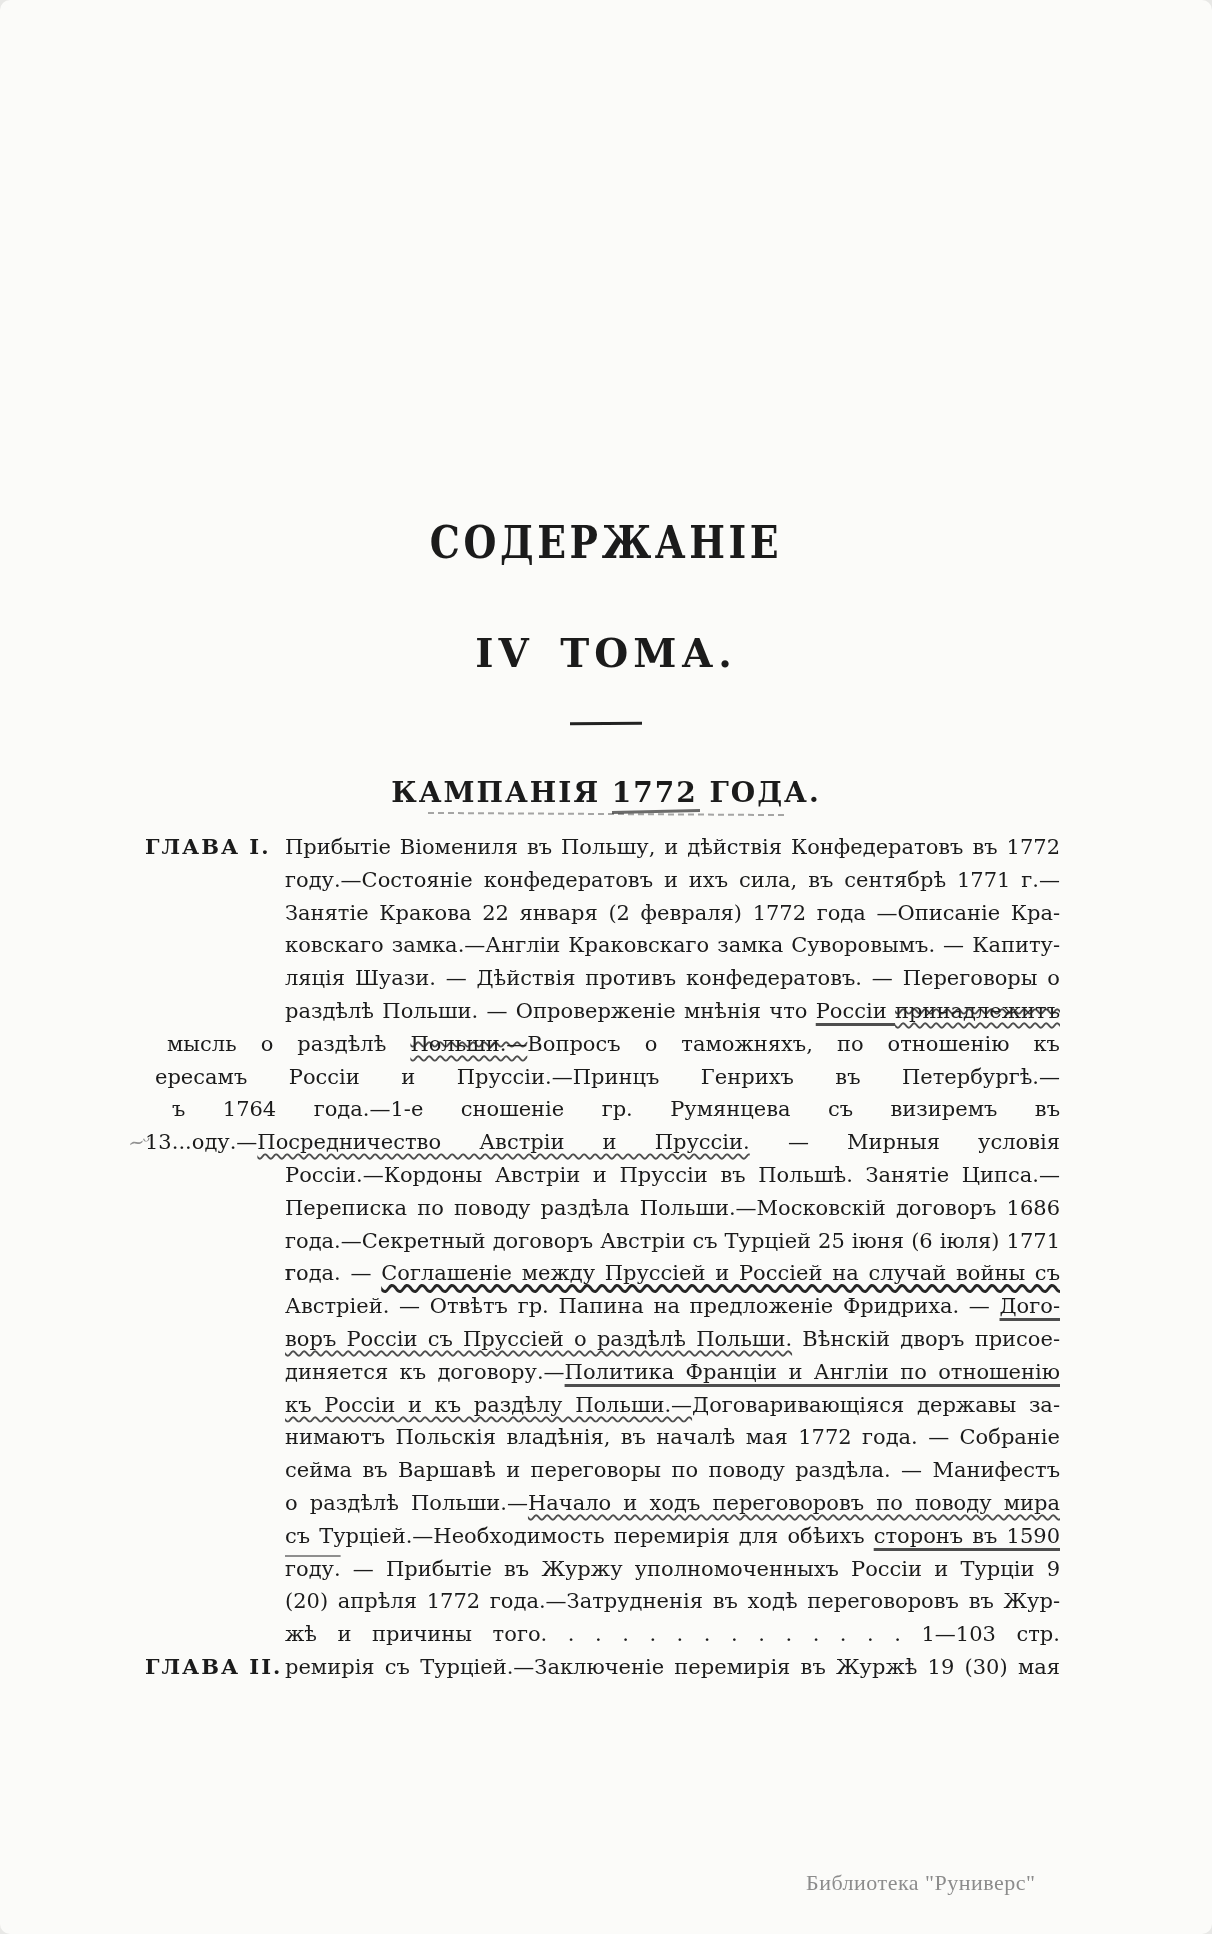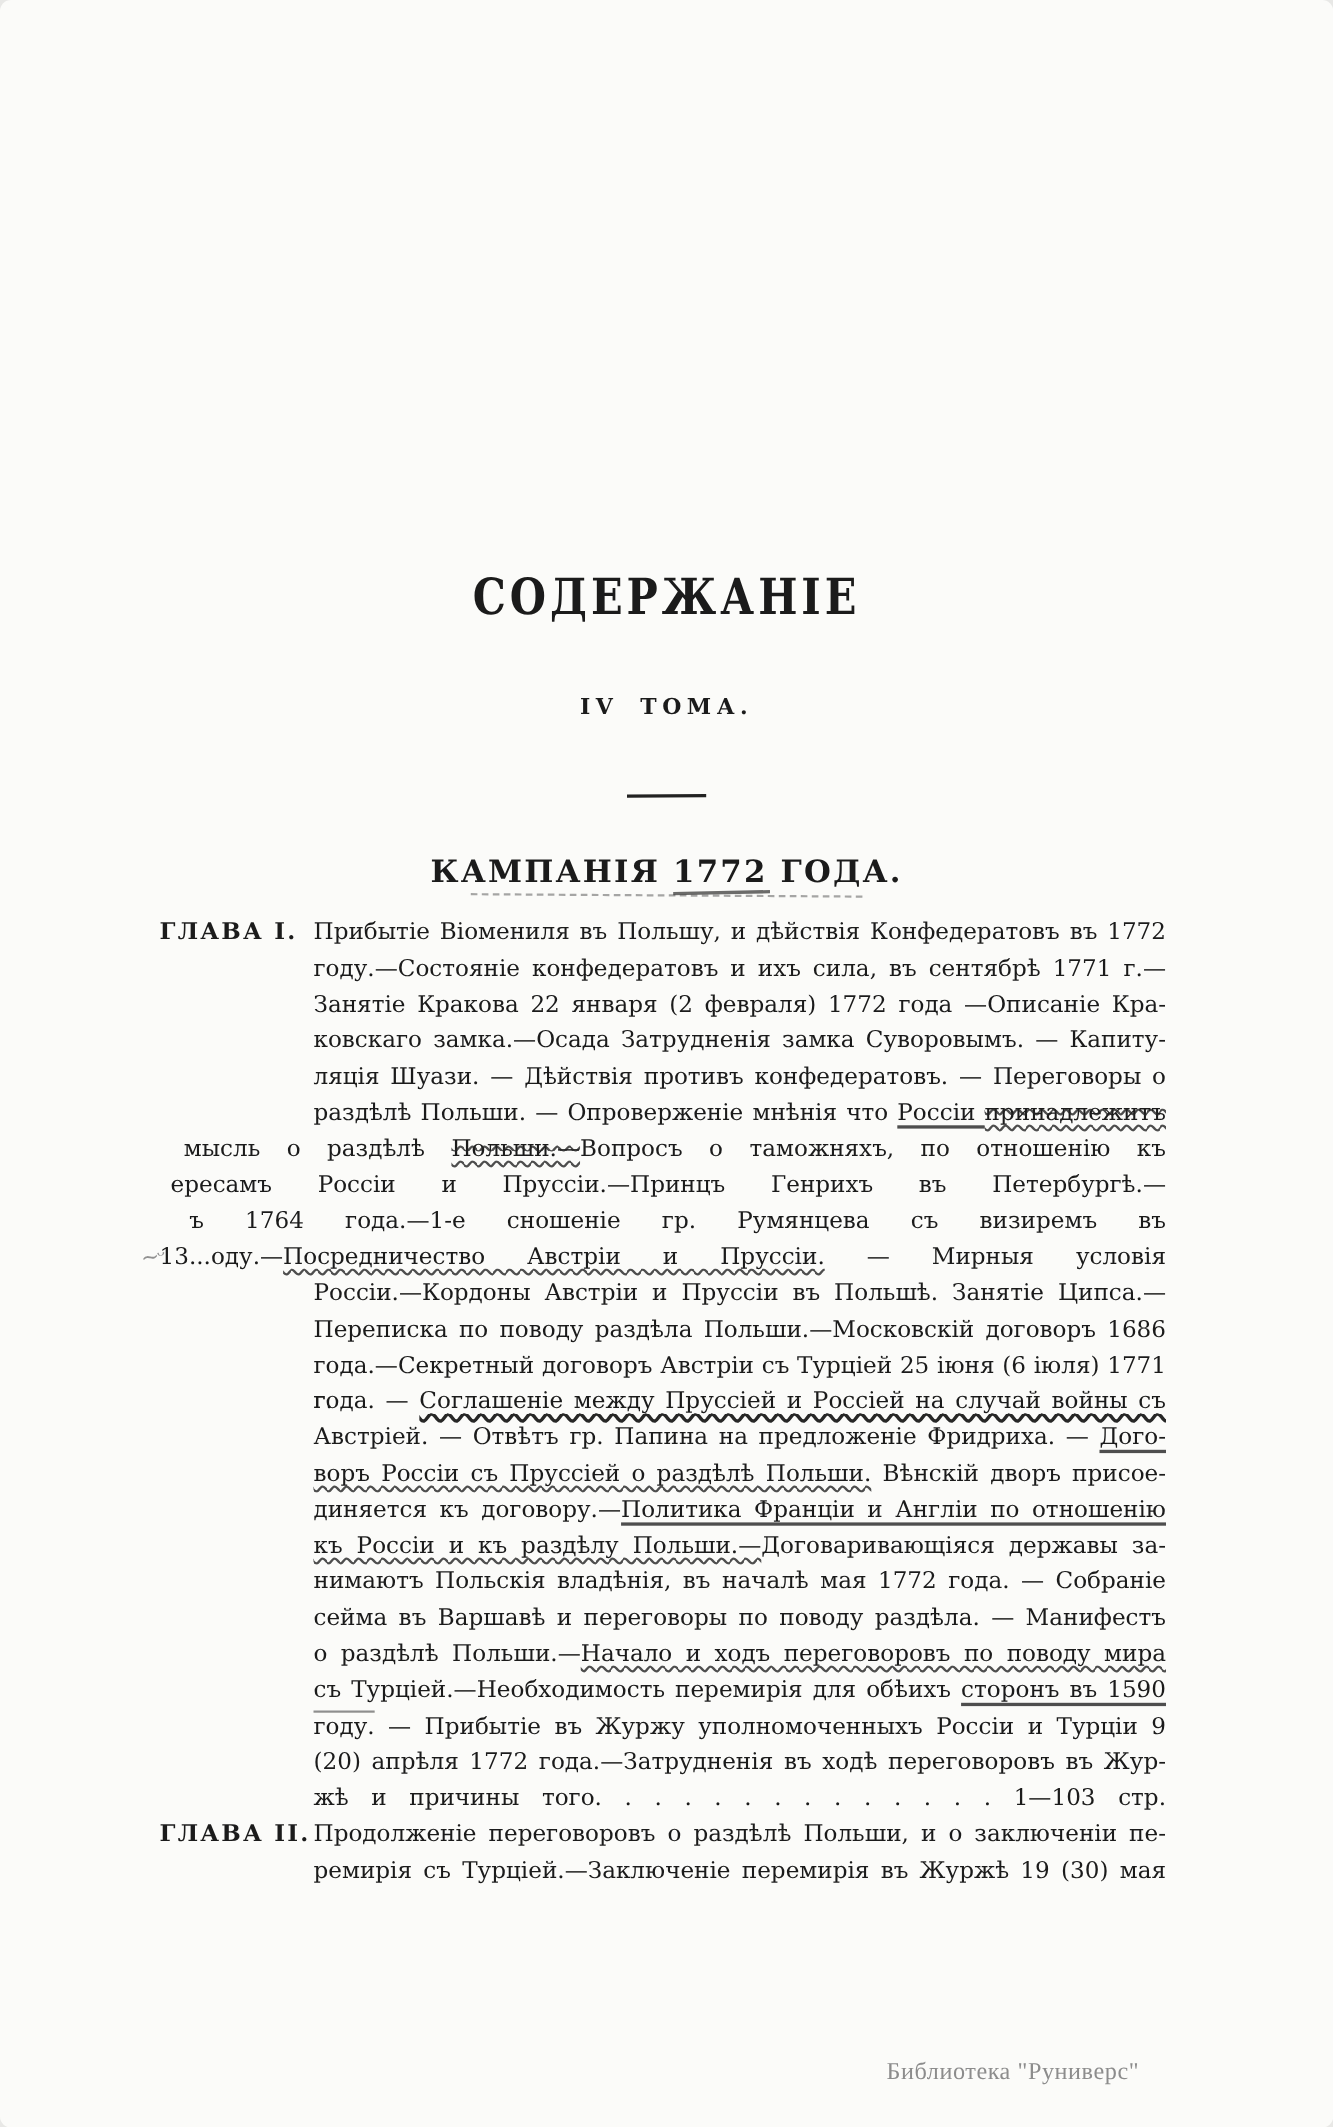--- a/index.html
+++ b/index.html
@@ -14,21 +14,21 @@
     border-radius:10px;
   }
   .main-title{
     position:absolute;top:516px;left:0;width:100%;
     text-align:center;font-size:42px;font-weight:bold;
     letter-spacing:4px;margin:0;
     transform:scaleX(.9) scaleY(1.08);transform-origin:center top;
   }
   .volume-subtitle{
     position:absolute;top:630px;left:0;width:100%;
-    text-align:center;font-size:20px;font-weight:bold;
+    text-align:center;font-size:39px;font-weight:bold;
     letter-spacing:5px;word-spacing:8px;margin:0;
   }
   .divider{
     position:absolute;top:722px;left:570px;width:72px;height:3px;
     background:#222;transform:rotate(-.4deg);
   }
   .campaign-heading{
     position:absolute;top:776px;left:0;width:100%;
     text-align:center;font-size:28px;font-weight:bold;
     letter-spacing:2px;margin:0;
@@ -88,21 +88,21 @@
   <div class="divider"></div>
   <h3 class="campaign-heading">КАМПАНІЯ 1772 ГОДА.</h3>
   <div class="heading-pencil-dash"></div>
   <div class="heading-pencil-solid"></div>
   <div class="toc">
       <div class="entry">
         <span class="chapter-label">ГЛАВА I.</span>
         <div class="toc-line"><span>Прибытіе Віомениля въ Польшу, и дѣйствія Конфедератовъ въ 1772</span></div>
         <div class="toc-line"><span>году.—Состояніе конфедератовъ и ихъ сила, въ сентябрѣ 1771 г.—</span></div>
         <div class="toc-line"><span>Занятіе Кракова 22 января (2 февраля) 1772 года —Описаніе Кра-</span></div>
-        <div class="toc-line"><span>ковскаго замка.—Осада Затрудненія замка Суворовымъ. — Капиту-</span></div>
+        <div class="toc-line"><span>ковскаго замка.—Англіи Краковскаго замка Суворовымъ. — Капиту-</span></div>
         <div class="toc-line"><span>ляція Шуази. — Дѣйствія противъ конфедератовъ. — Переговоры о</span></div>
         <div class="toc-line"><span>раздѣлѣ Польши. — Опроверженіе мнѣнія что </span><span class="m-u">Россіи </span><span class="m-us">принадлежитъ</span></div>
         <div class="toc-line" style="margin-left: 22px;"><span>мысль о раздѣлѣ </span><span class="m-us">Польши.—</span><span>Вопросъ о таможняхъ, по отношенію къ</span></div>
         <div class="toc-line" style="margin-left: 10px;"><span>ересамъ Россіи и Пруссіи.—Принцъ Генрихъ въ Петербургѣ.—</span></div>
         <div class="toc-line" style="margin-left: 27px;"><span>ъ 1764 года.—1-е сношеніе гр. Румянцева съ визиремъ въ</span></div>
         <div class="toc-line" style="margin-left: 0px;"><span>13...оду.—</span><span class="m-uw">Посредничество Австріи и Пруссіи.</span><span> — Мирныя условія</span></div>
         <div class="toc-line"><span>Россіи.—Кордоны Австріи и Пруссіи въ Польшѣ. Занятіе Ципса.—</span></div>
         <div class="toc-line"><span>Переписка по поводу раздѣла Польши.—Московскій договоръ 1686</span></div>
         <div class="toc-line"><span>года.—Секретный договоръ Австріи съ Турціей 25 іюня (6 іюля) 1771 г.</span></div>
         <div class="toc-line"><span>года. — </span><span class="m-uh">Соглашеніе между Пруссіей и Россіей на случай войны съ</span></div>
@@ -113,19 +113,18 @@
         <div class="toc-line"><span>нимаютъ Польскія владѣнія, въ началѣ мая 1772 года. — Собраніе</span></div>
         <div class="toc-line"><span>сейма въ Варшавѣ и переговоры по поводу раздѣла. — Манифестъ</span></div>
         <div class="toc-line"><span>о раздѣлѣ Польши.—</span><span class="m-uw">Начало и ходъ переговоровъ по поводу мира</span></div>
         <div class="toc-line"><span>съ Турціей.—Необходимость перемирія для обѣихъ </span><span class="m-u">сторонъ въ 1590</span></div>
         <div class="toc-line"><span class="m-ov">году.</span><span> — Прибытіе въ Журжу уполномоченныхъ Россіи и Турціи 9</span></div>
         <div class="toc-line"><span>(20) апрѣля 1772 года.—Затрудненія въ ходѣ переговоровъ въ Жур-</span></div>
         <div class="toc-line"><span>жѣ и причины того. . . . . . . . . . . . . . 1—103 стр.</span></div>
       </div>
       <div class="entry">
         <span class="chapter-label">ГЛАВА II.</span>
-        <div class="toc-line"><span>Продолженіе переговоровъ о раздѣлѣ Польши, и о заключеніи пе-</span></div>
         <div class="toc-line"><span>ремирія съ Турціей.—Заключеніе перемирія въ Журжѣ 19 (30) мая</span></div>
       </div>
     </div>
   <div class="margin-mark">~ᵕ</div>
   <div class="watermark">Библиотека "Руниверс"</div>
 </div>
 
 </body></html>

